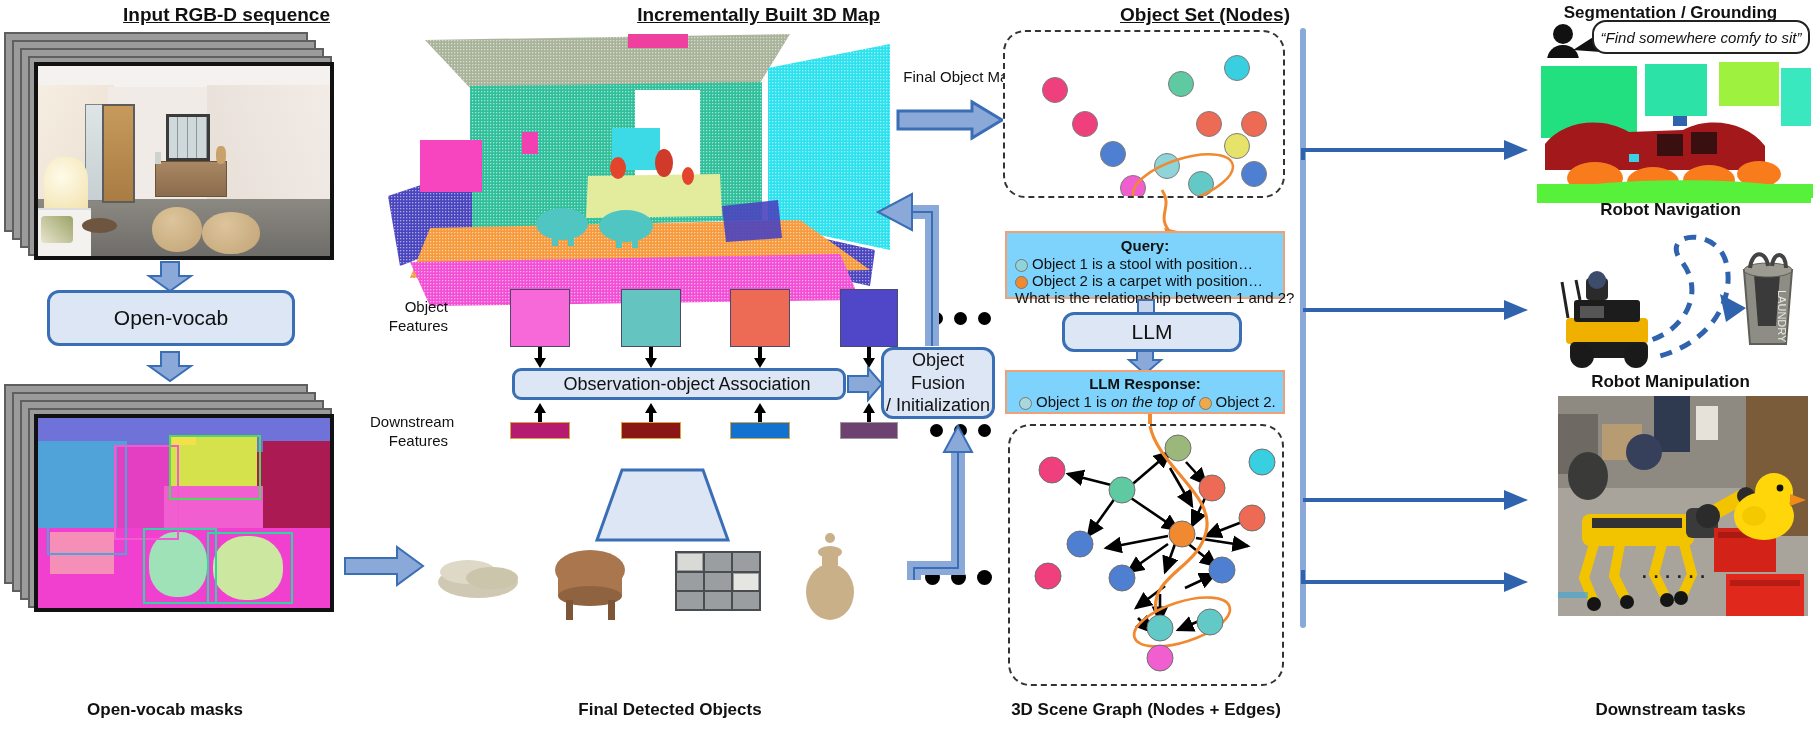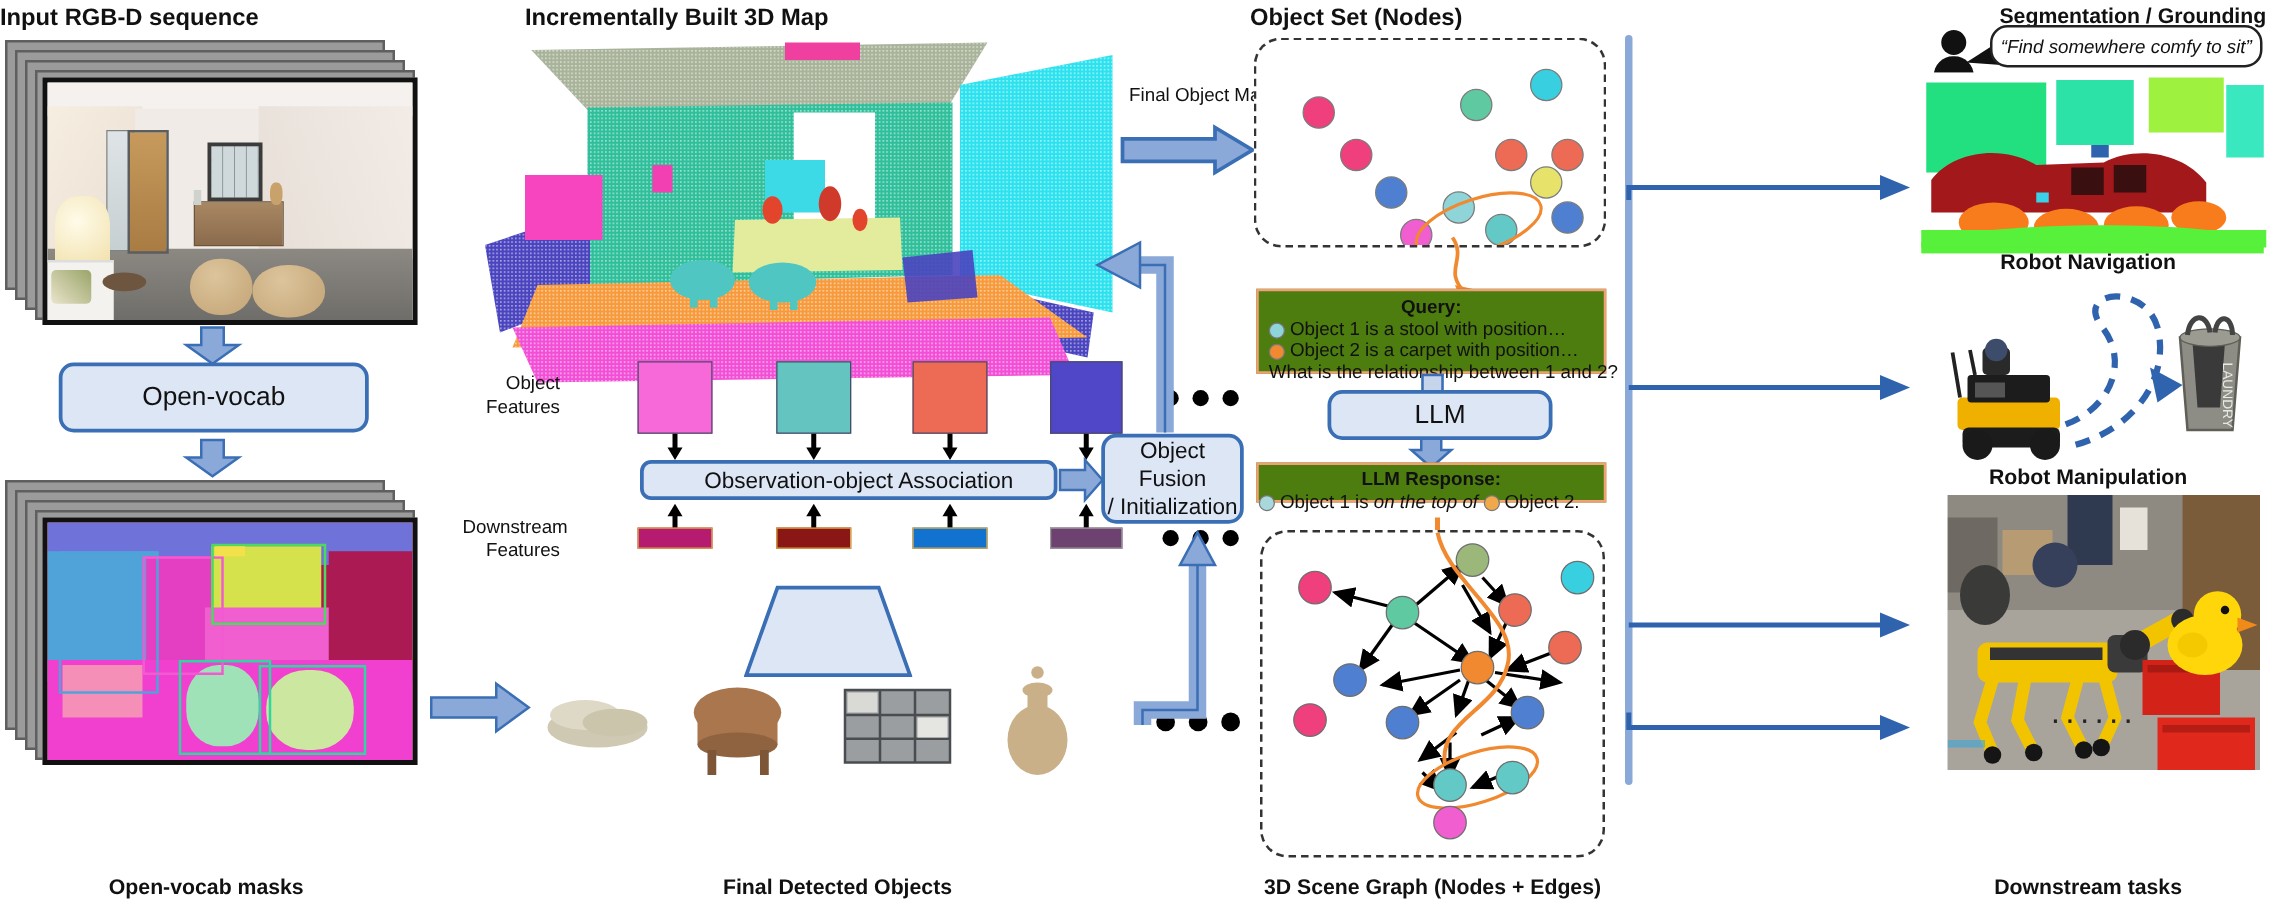--- a/index.html
+++ b/index.html
@@ -1,19 +1,19 @@
 <!DOCTYPE html>
 <html><head>
 <meta charset="utf-8">
 <style>
   html,body{margin:0;padding:0;background:#ffffff;}
   body{width:1815px;height:738px;position:relative;overflow:hidden;
        font-family:"Liberation Sans","DejaVu Sans",sans-serif;color:#111;}
   .abs{position:absolute;}
-  .ttl{font-size:19px;font-weight:600;color:#111;text-align:left;white-space:nowrap;}
+  .ttl{font-size:19px;font-weight:600;color:#111;text-align:right;white-space:nowrap;text-decoration:underline;}
   .sub{font-size:17px;font-weight:600;color:#111;text-align:center;white-space:nowrap;}
   .small{font-size:15px;color:#111;}
 
   
   .stack{position:absolute;}
   .stack .sh{position:absolute;background:#9b9b9b;border:2px solid #5f5f5f;}
   .photo{position:absolute;border:4px solid #111;overflow:hidden;background:#cfcfcf;}
 
   
   .room{position:absolute;inset:0;background:
@@ -51,21 +51,21 @@
 
   
   .arw{position:absolute;}
   .arw svg{display:block;overflow:visible;}
 
   
   .rbox{position:absolute;border:3px solid #3a6fb5;background:#dce6f5;border-radius:12px;
         display:flex;align-items:center;justify-content:center;text-align:center;
         font-size:21px;color:#111;line-height:1.25;box-sizing:border-box;}
   .rbox.sm{font-size:18px;}
-  .orangebox{position:absolute;border:2px solid #f0a072;background:#4d7c0f;box-sizing:border-box;}
+  .orangebox{position:absolute;border:2px solid #f0a072;background:#7dd3fc;box-sizing:border-box;}
   .dashbox{position:absolute;border:2px dashed #333;border-radius:22px;background:#fff;box-sizing:border-box;}
   .trap{position:absolute;}
 
   
   .chip{position:absolute;border:1px solid #4a4a6a;box-sizing:border-box;}
   .dots3{position:absolute;display:flex;gap:11px;align-items:center;}
   .dots3 i{display:block;width:13px;height:13px;border-radius:50%;background:#000;}
 
   
   .qtitle{font-weight:bold;font-size:15px;}
@@ -441,21 +441,21 @@
 <div class="abs" style="left:1137px;top:299px;width:14px;height:14px;background:#c6d4ec;border:2px solid #3a6fb5;border-bottom:none;"></div>
 
 <div class="rbox" style="left:1062px;top:312px;width:180px;height:40px;">LLM</div>
 
 <div class="arw" style="left:1128px;top:351px;">
   <svg width="34" height="24" viewBox="0 0 34 24">
     <polygon points="9,0 25,0 25,9 33,9 17,23 1,9 9,9" fill="#8ba9d8" stroke="#3a6fb5" stroke-width="2"></polygon>
   </svg>
 </div>
 
-<div class="orangebox" style="left:1005px;top:370px;width:280px;height:32px;padding:3px 0;">
+<div class="orangebox" style="left:1005px;top:370px;width:280px;height:44px;padding:3px 12px;">
   <div style="text-align:center;">
     <span class="qtitle">LLM Response</span><span class="qtitle">:</span>
   </div>
   <div class="qline" style="">
     <span class="bullet" style="background:#a8d8dc;"></span><span>Object 1 is </span><em>on the top of</em><span> </span><span class="bullet" style="background:#f0a94a;"></span><span>Object 2.</span>
   </div>
 </div>
 
 <div class="abs" style="left:1148px;top:414px;width:4px;height:34px;background:#f0892f;"></div>
 
@@ -529,21 +529,21 @@
     <polygon points="204,10 204,30 228,20" fill="#2f63ae"></polygon>
   </svg>
 </div>
 <div class="arw" style="left:1300px;top:560px;">
   <svg width="235" height="40" viewBox="0 0 235 40">
     <path d="M3,10 L3,22 L206,22" fill="none" stroke="#2f63ae" stroke-width="4"></path>
     <polygon points="204,12 204,32 228,22" fill="#2f63ae"></polygon>
   </svg>
 </div>
 
-<div class="abs sub" style="left:1528px;top:3px;width:285px;text-align:right;">Segmentation / Grounding</div>
+<div class="abs sub" style="left:1528px;top:3px;width:285px;">Segmentation / Grounding</div>
 
 <div class="person-head" style="left:1553px;top:24px;width:20px;height:20px;"></div>
 <div class="person-body" style="left:1547px;top:45px;width:32px;height:18px;"></div>
 <div class="abs" style="left:1573px;top:28px;">
   <svg width="30" height="30">
       <polygon points="0,22 28,4 28,24" fill="#111"></polygon>
     </svg>
 </div>
 <div class="speech" style="left:1592px;top:20px;width:218px;height:34px;">“Find somewhere comfy to sit”</div>
 

